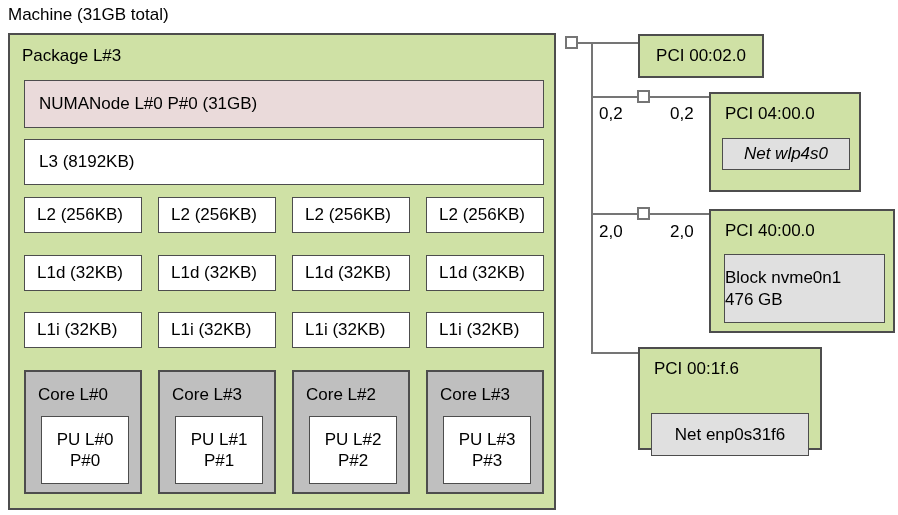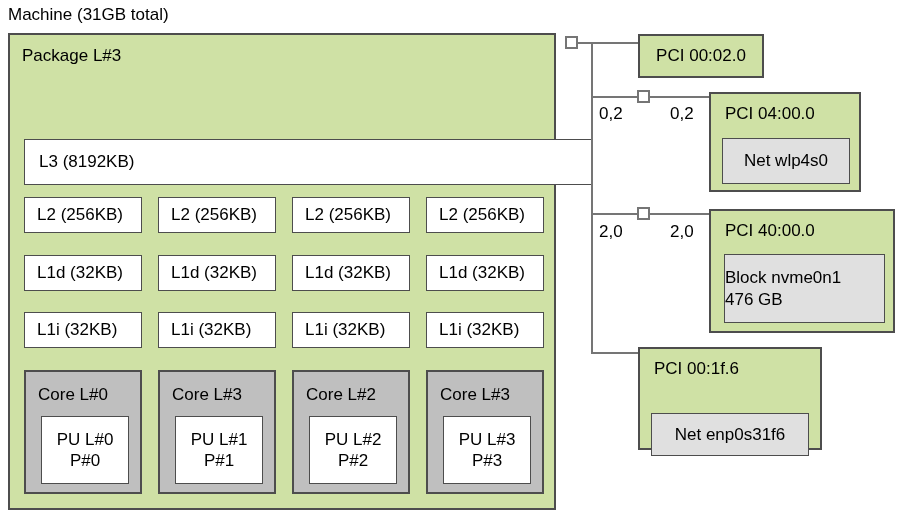--- a/index.html
+++ b/index.html
@@ -32,21 +32,21 @@
     border:2px solid var(--border-dark);
   }
   .package-label { left:12px; top:11px; white-space:nowrap; }
   .numanode {
     left:14px; top:45px; width:520px; height:48px;
     background:var(--numanode-pink);
     border:1.5px solid var(--border-dark);
     display:flex; align-items:center; padding-left:14px;
   }
   .l3 {
-    left:14px; top:104px; width:568px; height:46px;
+    left:14px; top:104px; width:520px; height:46px;
     background:var(--box-white);
     border:1.5px solid var(--border-dark);
     display:flex; align-items:center; padding-left:14px;
   }
   .cache {
     width:118px; height:36px;
     background:var(--box-white);
     border:1.5px solid var(--border-dark);
     display:flex; align-items:center; padding-left:12px;
     white-space:nowrap;
@@ -96,20 +96,23 @@
 </head>
 <body>
 
 <div class="canvas">
 
   <div class="abs machine-title">Machine (31GB total)</div>
 
   <div class="abs package">
     <div class="abs package-label">Package L#3</div>
 
+    <div class="abs numanode">
+      <span>NUMANode L#0 P#0 (31GB)</span>
+    </div>
 
     <div class="abs l3">
       <span>L3 (8192KB)</span>
     </div>
 
     <div class="abs cache row-l2 col0">
         <span>L2 (256KB)</span>
       </div>
     <div class="abs cache row-l2 col1">
         <span>L2 (256KB)</span>
@@ -192,21 +195,21 @@
   <div class="abs link-label" style="left:670px; top:104px;">0,2</div>
   <div class="abs link-label" style="left:599px; top:222px;">2,0</div>
   <div class="abs link-label" style="left:670px; top:222px;">2,0</div>
 
   <div class="abs pci pci-leaf" style="left:638px; top:34px; width:126px; height:44px;">
     <span>PCI 00:02.0</span>
   </div>
 
   <div class="abs pci" style="left:709px; top:92px; width:152px; height:100px;">
     <div class="abs pci-label">PCI 04:00.0</div>
-    <div class="abs device" style="left:11px; top:44px; width:128px; height:46px;">
+    <div class="abs device" style="left:11px; top:44px; width:128px; height:32px;font-style:italic;">
       <span>Net wlp4s0</span>
     </div>
   </div>
 
   <div class="abs pci" style="left:709px; top:209px; width:186px; height:124px;">
     <div class="abs pci-label">PCI 40:00.0</div>
     <div class="abs device device-2line" style="left:13px; top:43px; width:161px; height:69px;">
       <span>Block nvme0n1</span>
       <span>476 GB</span>
     </div>

